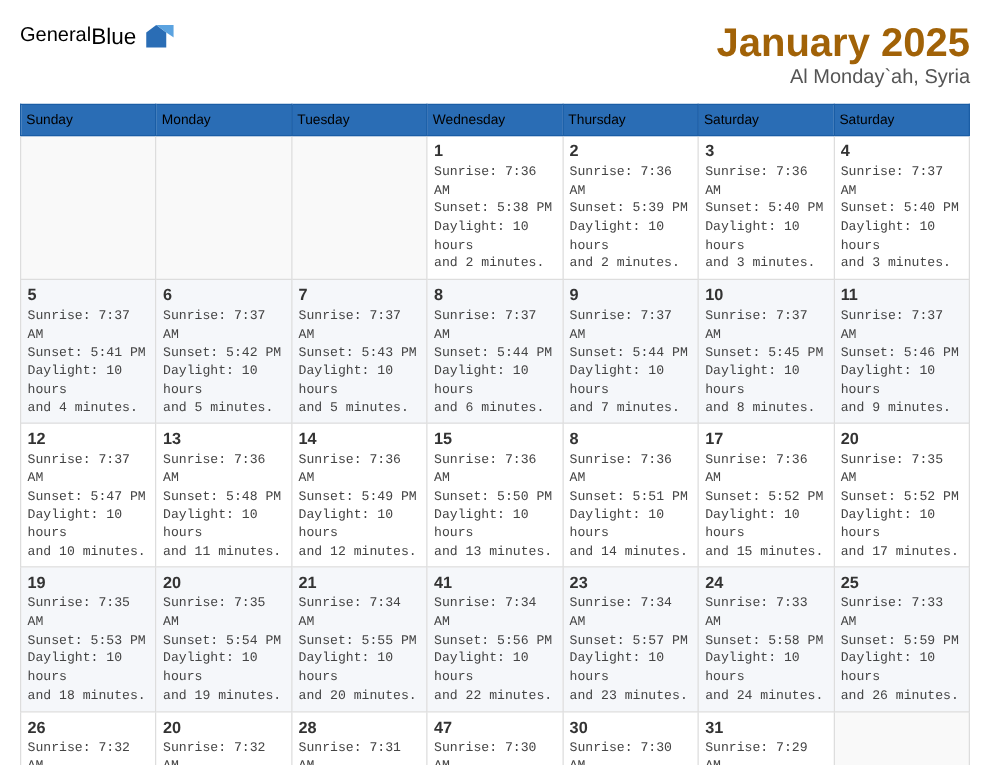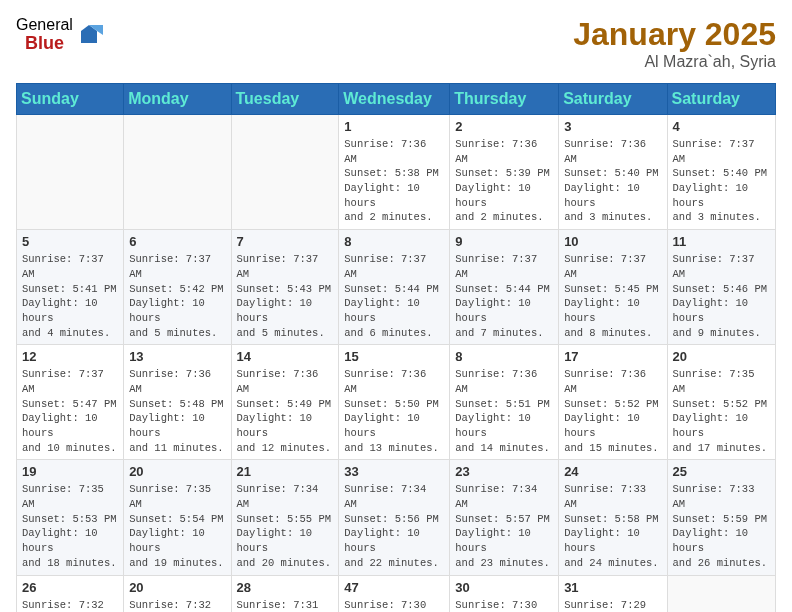--- a/index.html
+++ b/index.html
@@ -15,23 +15,22 @@
       justify-content: space-between;
       align-items: flex-start;
       margin-bottom: 12px;
     }
     .logo {
       display: flex;
       align-items: center;
     }
     .logo-text {
       display: flex;
-      flex-direction: column;
+      flex-direction: row;
       line-height: 1.1;
-      align-items: center;
     }
     .logo-icon {
       width: 28px;
       height: 28px;
       margin-left: 2px;
     }
     .title-block {
       text-align: right;
     }
     .calendar-title {
@@ -43,25 +42,25 @@
       font-size: 16px;
       color: #555;
     }
     .calendar {
       width: 100%;
       border-collapse: collapse;
       font-size: 11px;
     }
     .calendar th {
       background: #2a6db5;
-      color: #5eead4;
+      color: #000000;
       padding: 6px 4px;
       text-align: left;
-      font-size: 16px;
-      font-weight: bold;
+      font-size: 11px;
+      font-weight: normal;
       border: 1px solid #1a5da5;
     }
     .calendar td {
       vertical-align: top;
       padding: 4px 5px;
       border: 1px solid #ddd;
       width: 113px;
       min-height: 80px;
       background: #fff;
     }
@@ -84,30 +83,30 @@
       background: #f9f9f9 !important;
     }
   </style>
 </head>
 <body>
 
 <div class="header">
   <div class="logo">
     <div class="logo-text">
       <span>General</span>
-      <span style="color:#b91c1c;font-size:18px;font-weight:bold;">Blue</span>
+      <span style="color:#000000;font-size:18px;font-weight:normal;">Blue</span>
     </div>
     <svg class="logo-icon" viewBox="0 0 28 28" xmlns="http://www.w3.org/2000/svg">
       <polygon points="6,22 22,22 22,10 14,4 6,10" fill="#2a6db5"></polygon>
       <polygon points="14,4 28,4 28,14 22,10" fill="#5ba3e0"></polygon>
     </svg>
   </div>
   <div class="title-block">
     <div class="calendar-title">January 2025</div>
-    <div class="calendar-subtitle">Al Mazra`ah, Syria</div>
+    <div class="calendar-subtitle">Al Monday`ah, Syria</div>
   </div>
 </div>
 
 <table class="calendar">
   <thead>
     <tr>
     <th>Sunday</th>
         <th>Monday</th>
         <th>Tuesday</th>
         <th>Wednesday</th>
@@ -268,21 +267,21 @@
 and 19 minutes.</div>
         </td>
         <td>
           <div class="day-number">21</div>
           <div class="day-info" style="white-space: pre-line;">Sunrise: 7:34 AM
 Sunset: 5:55 PM
 Daylight: 10 hours
 and 20 minutes.</div>
         </td>
         <td>
-          <div class="day-number">33</div>
+          <div class="day-number">41</div>
           <div class="day-info" style="white-space: pre-line;">Sunrise: 7:34 AM
 Sunset: 5:56 PM
 Daylight: 10 hours
 and 22 minutes.</div>
         </td>
         <td>
           <div class="day-number">23</div>
           <div class="day-info" style="white-space: pre-line;">Sunrise: 7:34 AM
 Sunset: 5:57 PM
 Daylight: 10 hours

